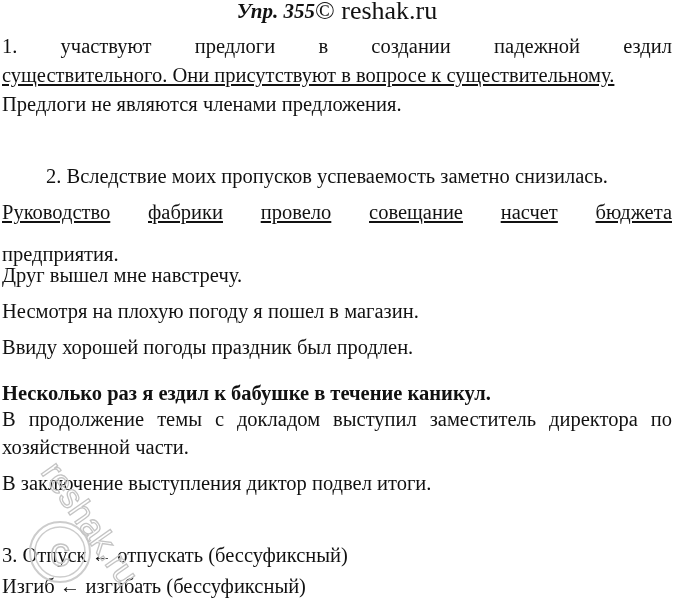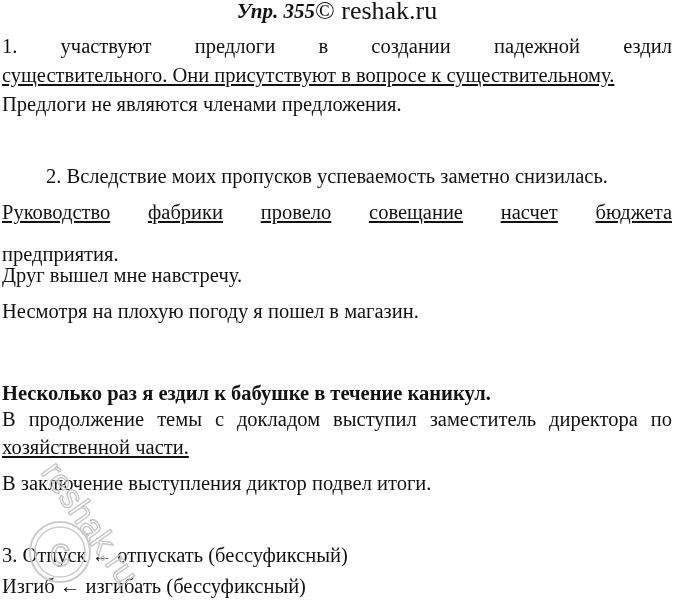--- a/index.html
+++ b/index.html
@@ -91,33 +91,34 @@
     <span>Руководство</span>
     <span>фабрики</span>
     <span>провело</span>
     <span>совещание</span>
     <span>насчет</span>
     <span>бюджета</span>
   </div>
   <div class="line" style="top:228px;margin-top:14px;">предприятия.</div>
   <div class="line" style="top:263px;">Друг вышел мне навстречу.</div>
   <div class="line" style="top:299px;">Несмотря на плохую погоду я пошел в магазин.</div>
+  <div class="line" style="top:335px;">Ввиду хорошей погоды праздник был продлен.</div>
   <div class="line" style="top:381px;font-weight:bold;">Несколько раз я ездил к бабушке в течение каникул.</div>
   <div class="line justify" style="top:407px;">
     <span>В</span>
     <span>продолжение</span>
     <span>темы</span>
     <span>с</span>
     <span>докладом</span>
     <span>выступил</span>
     <span>заместитель</span>
     <span>директора</span>
     <span>по</span>
   </div>
-  <div class="line" style="top:435px;text-decoration:underline;">хозяйственной части.</div>
+  <div class="line" style="top:435px;">хозяйственной части.</div>
   <div class="line" style="top:471px;">В заключение выступления диктор подвел итоги.</div>
 
   <div class="line" style="top:543px;">3. Отпуск ← отпускать (бессуфиксный)</div>
   <div class="line" style="top:574px;">Изгиб ← изгибать (бессуфиксный)</div>
 
   <svg class="watermark" viewBox="0 0 150 140">
     <circle cx="40" cy="100" r="30" fill="none" stroke="#cccccc" stroke-width="2"></circle>
     <circle cx="40" cy="100" r="25" fill="none" stroke="#cccccc" stroke-width="1.5"></circle>
     <text x="40" y="114" text-anchor="middle" font-family="Liberation Sans, sans-serif" font-size="40" fill="none" stroke="#c4c4c4" stroke-width="1.5">c</text>
     <text x="20" y="20" font-family="Liberation Sans, sans-serif" font-size="34" fill="none" stroke="#c4c4c4" stroke-width="1.3" transform="rotate(55 20 20)">reshak.ru</text>

